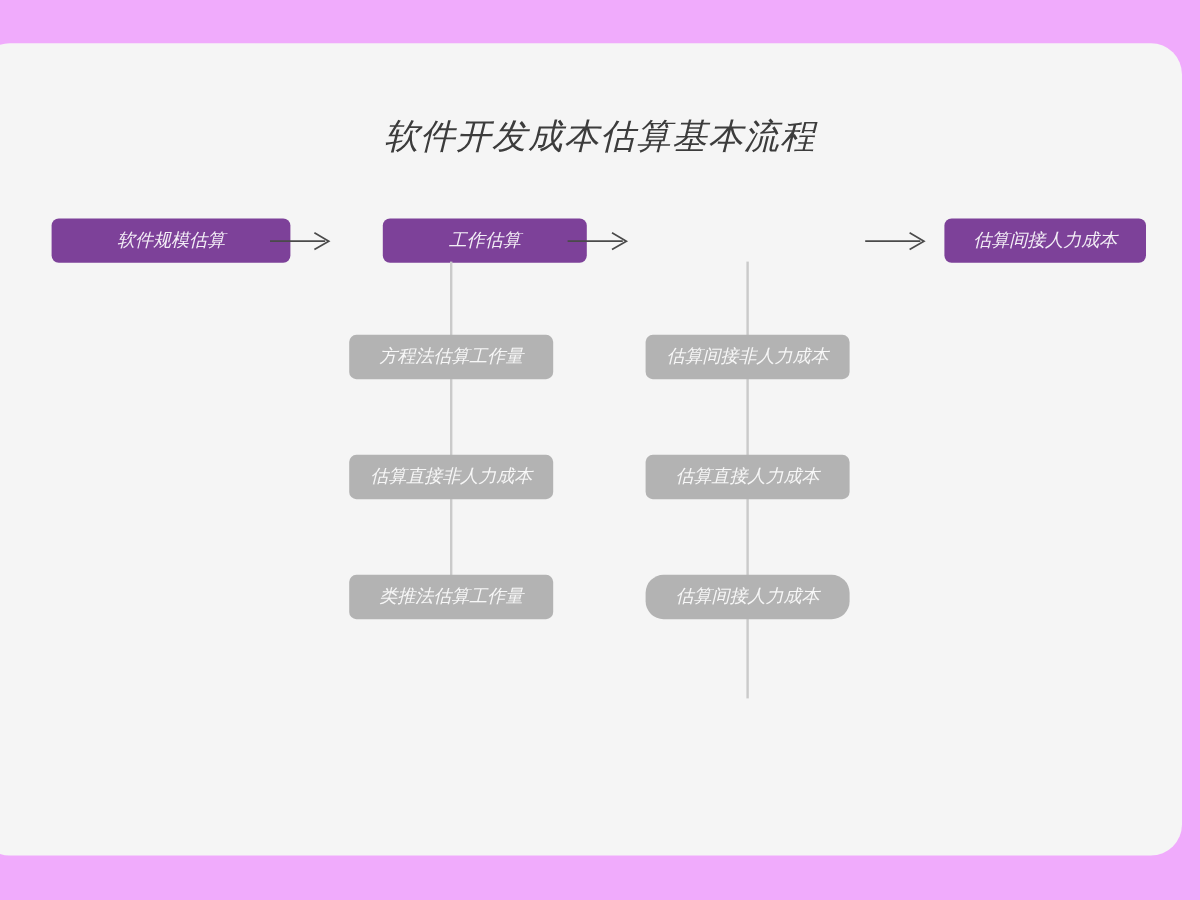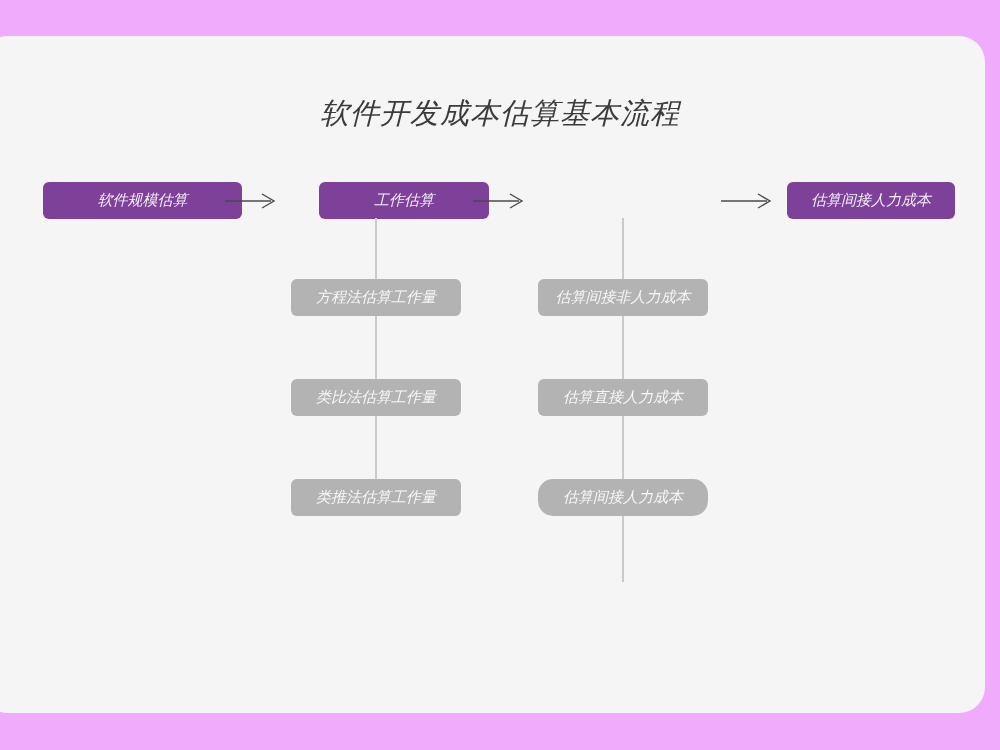--- a/index.html
+++ b/index.html
@@ -115,21 +115,21 @@
       </svg>
     </div>
 
     <div class="node primary" style="left:291px; top:182px; width:170px;margin-left:28px;">工作估算</div>
 
     <div class="stem" style="left:375px; top:218px; height:62px;"></div>
     <div class="stem" style="left:375px; top:315px; height:65px;"></div>
     <div class="stem" style="left:375px; top:415px; height:65px;"></div>
 
     <div class="node secondary" style="left:291px; top:279px; width:170px;">方程法估算工作量</div>
-    <div class="node secondary" style="left:291px; top:379px; width:170px;">类比法估算工作量</div>
+    <div class="node secondary" style="left:291px; top:379px; width:170px;">估算直接非人力成本</div>
     <div class="node secondary" style="left:291px; top:479px; width:170px;">类推法估算工作量</div>
 
     <div class="arrow" style="left:472px; top:191px; width:55px;">
       <svg width="55" height="20" viewBox="0 0 55 20">
         <line x1="1" y1="10" x2="47" y2="10" stroke="#4a4a4a" stroke-width="1.4"></line>
         <polyline points="38,3 50,10 38,17" fill="none" stroke="#4a4a4a" stroke-width="1.4"></polyline>
       </svg>
     </div>
 
 

